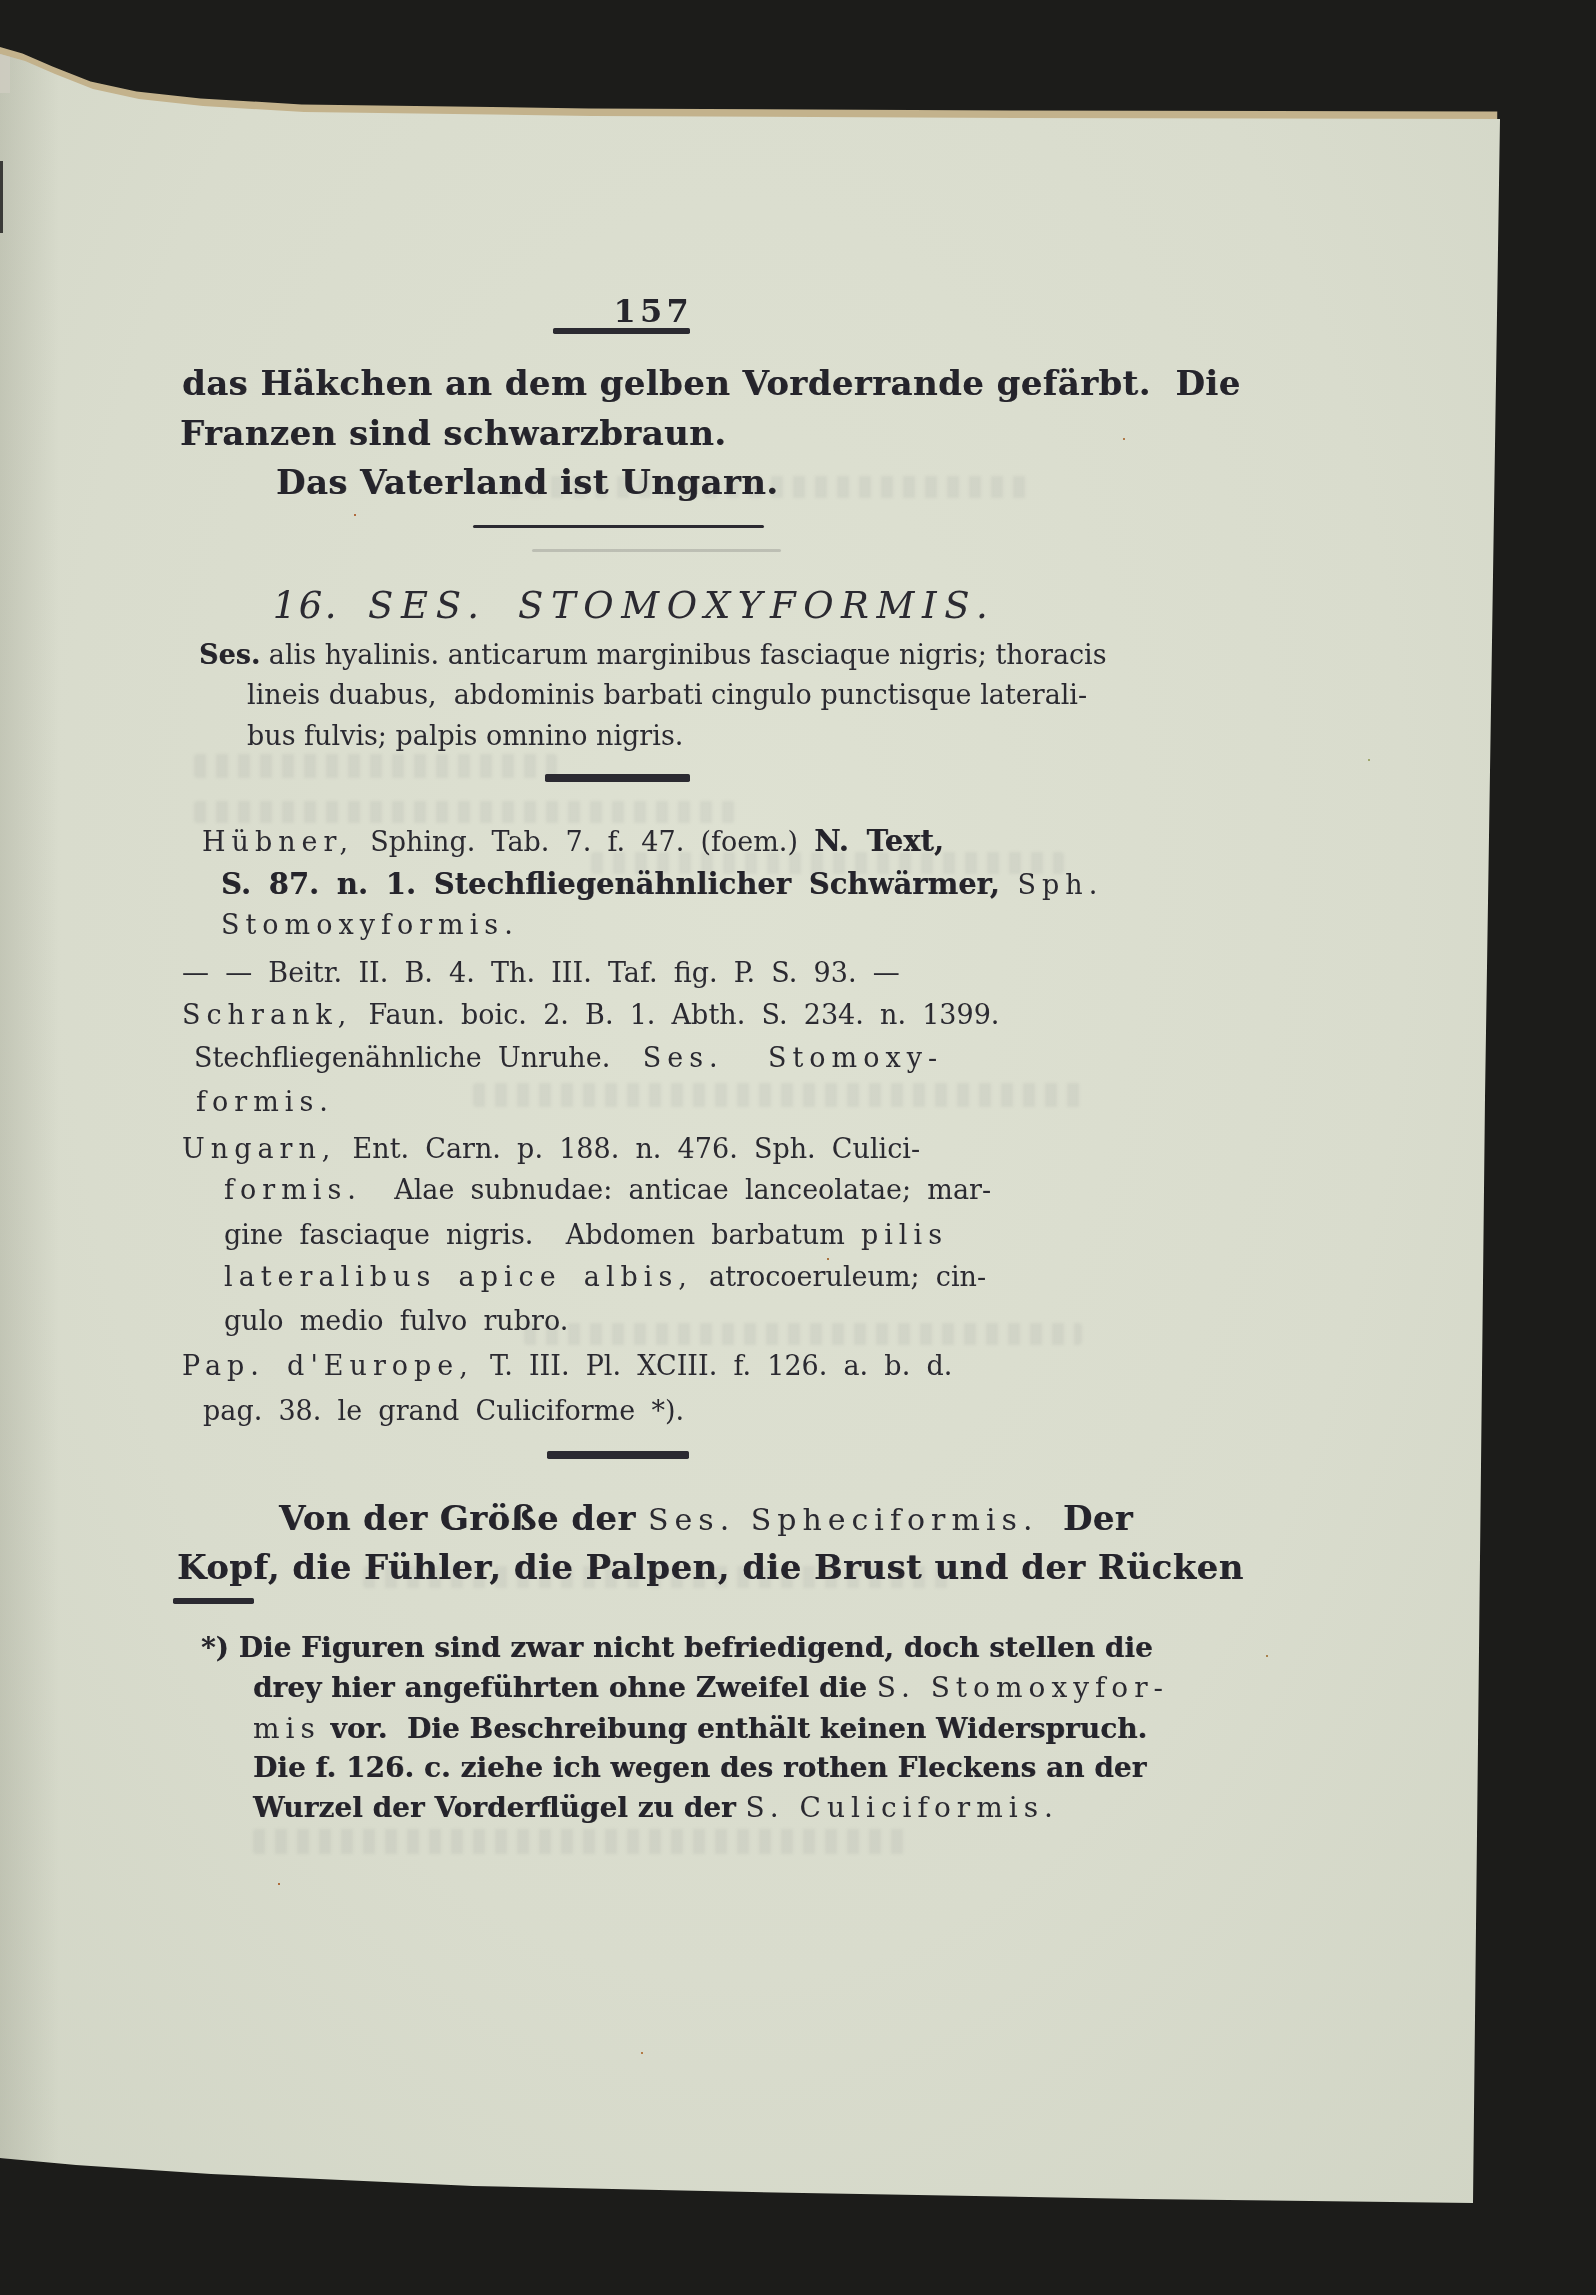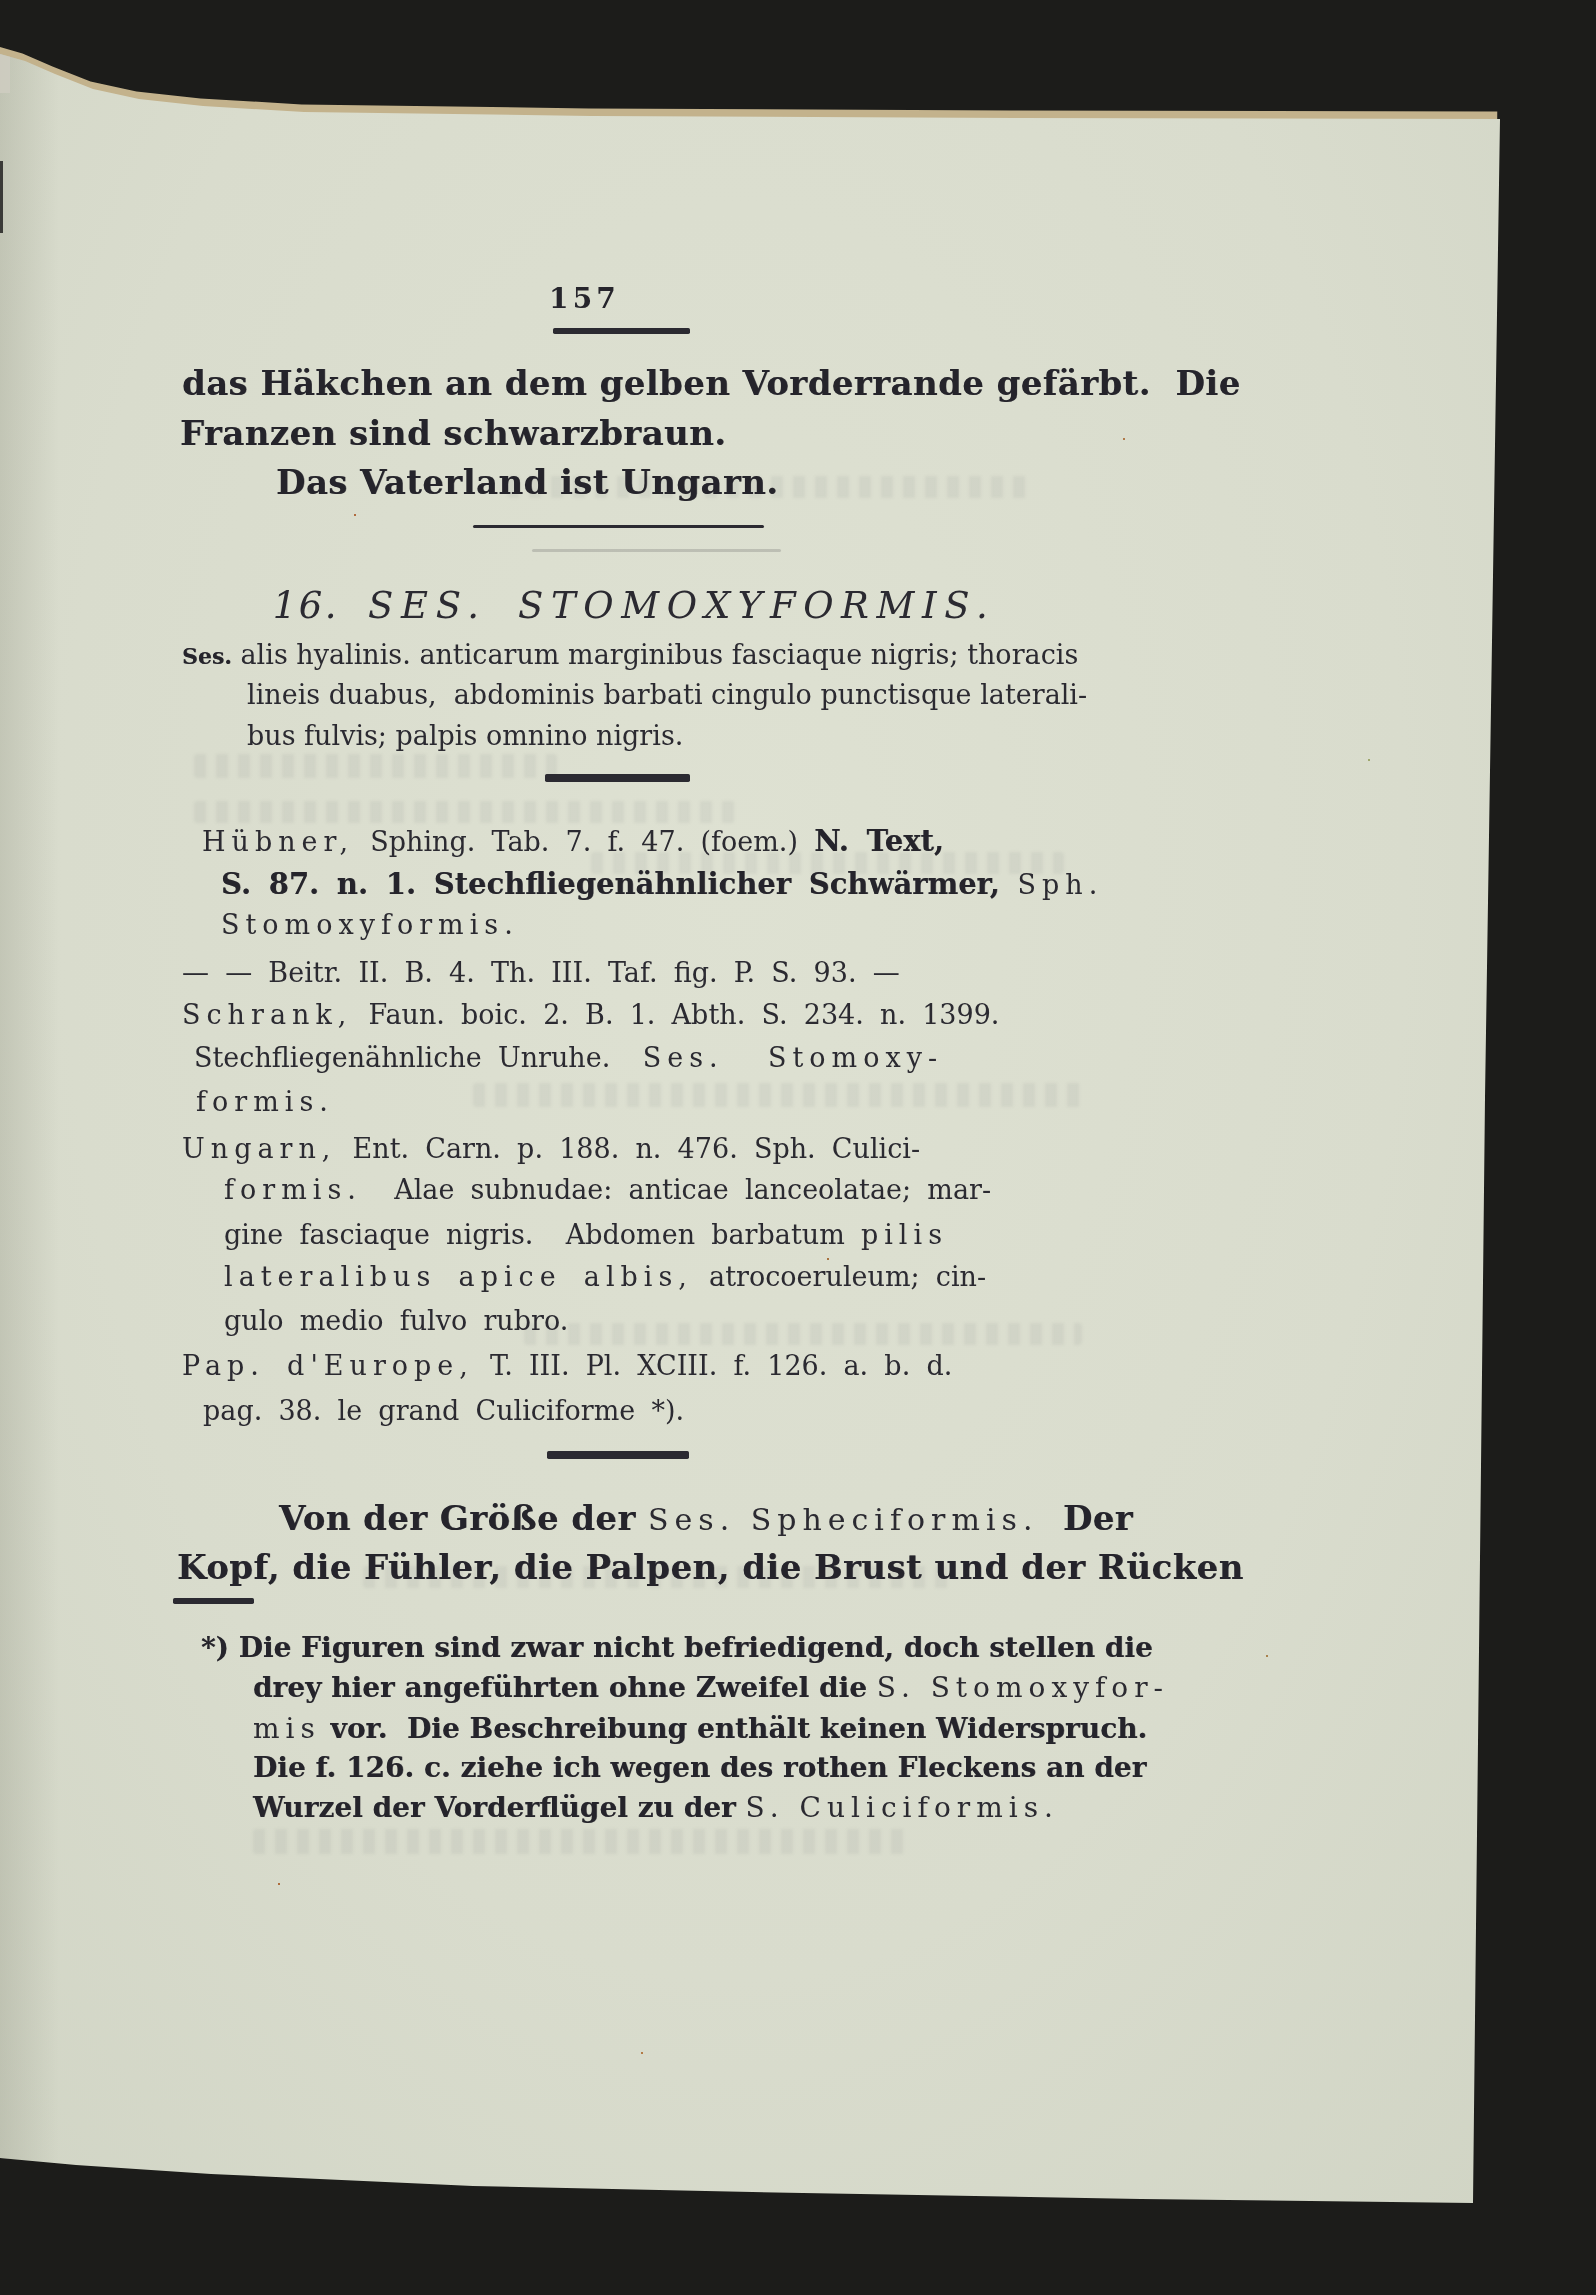--- a/index.html
+++ b/index.html
@@ -35,22 +35,22 @@
   .line{position:absolute;white-space:pre;color:#2b2a31;}
   .frak{font-weight:700;color:#25242b;text-shadow:0.4px 0 0 rgba(37,36,43,.5);}
   .sp{letter-spacing:6px;}
   .intro,.bodyp{font-size:34px;}
   .intro .frak,.bodyp .frak{letter-spacing:0.4px;}
   .diag{font-size:27px;}
   .refs{font-size:27px;word-spacing:7.6px;}
   .refs .frak{font-size:29px;}
   .foot{font-size:28px;}
   .pagenum{
-    position:absolute;left:549px;top:282px;width:144px;text-align:left;
-    font-size:28px;font-weight:700;letter-spacing:4.2px;color:#26252c;
+    position:absolute;left:549px;top:292px;width:144px;text-align:right;
+    font-size:32px;font-weight:700;letter-spacing:4.2px;color:#26252c;
   }
   .heading{
     position:absolute;left:220px;top:584px;width:828px;text-align:center;
     font-style:italic;font-size:37px;color:#2b2a31;
   }
   .heading .num{letter-spacing:2.5px;margin-right:29px;}
   .heading .title{letter-spacing:7.6px;word-spacing:12px;}
   .rule{position:absolute;background:#2b2a31;border-radius:1.7px;}
   .ghost{
     position:absolute;border-radius:3.4px;opacity:.5;filter:blur(1.7px);
@@ -93,21 +93,21 @@
     <div class="line intro" style="left:180px;top:413px;"><span class="frak">Franzen sind schwarzbraun.</span></div>
     <div class="line intro" style="left:276px;top:462px;"><span class="frak">Das Vaterland ist Ungarn.</span></div>
 
     <div class="rule" style="left:473px;top:525px;width:291px;height:3.4px;"></div>
     <div class="rule" style="left:532px;top:549px;width:249px;height:2.5px;opacity:.18;"></div>
 
     <div class="heading">
       <span class="num">16.</span><span class="title">SES. STOMOXYFORMIS.</span>
     </div>
 
-    <div class="line diag" style="left:182px;top:639px;"><span class="frak" style="font-size:22px;">Ses.</span><span> alis hyalinis. anticarum marginibus fasciaque nigris; thoracis</span></div>
+    <div class="line diag" style="left:182px;top:639px;"><span class="frak" style="font-size:27px;margin-left:17px;">Ses.</span><span> alis hyalinis. anticarum marginibus fasciaque nigris; thoracis</span></div>
     <div class="line diag" style="left:247px;top:679px;">lineis duabus,  abdominis barbati cingulo punctisque laterali-</div>
     <div class="line diag" style="left:247px;top:720px;">bus fulvis; palpis omnino nigris.</div>
 
     <div class="rule" style="left:545px;top:774px;width:145px;height:8.4px;"></div>
 
     <div class="line refs" style="left:182px;top:824px;margin-left:20px;"><span class="sp">Hübner,</span><span> Sphing. Tab. 7. f. 47. (foem.) </span><span class="frak">N. Text,</span></div>
     <div class="line refs" style="left:221px;top:867px;"><span class="frak">S. 87. n. 1. </span><span class="frak">Stechfliegenähnlicher Schwärmer, </span><span class="sp">Sph.</span></div>
     <div class="line refs" style="left:221px;top:909px;"><span class="sp">Stomoxyformis.</span></div>
     <div class="line refs" style="left:182px;top:957px;">— — Beitr. II. B. 4. Th. III. Taf. fig. P. S. 93. —</div>
     <div class="line refs" style="left:182px;top:999px;"><span class="sp">Schrank,</span><span> Faun. boic. 2. B. 1. Abth. S. 234. n. 1399.</span></div>

